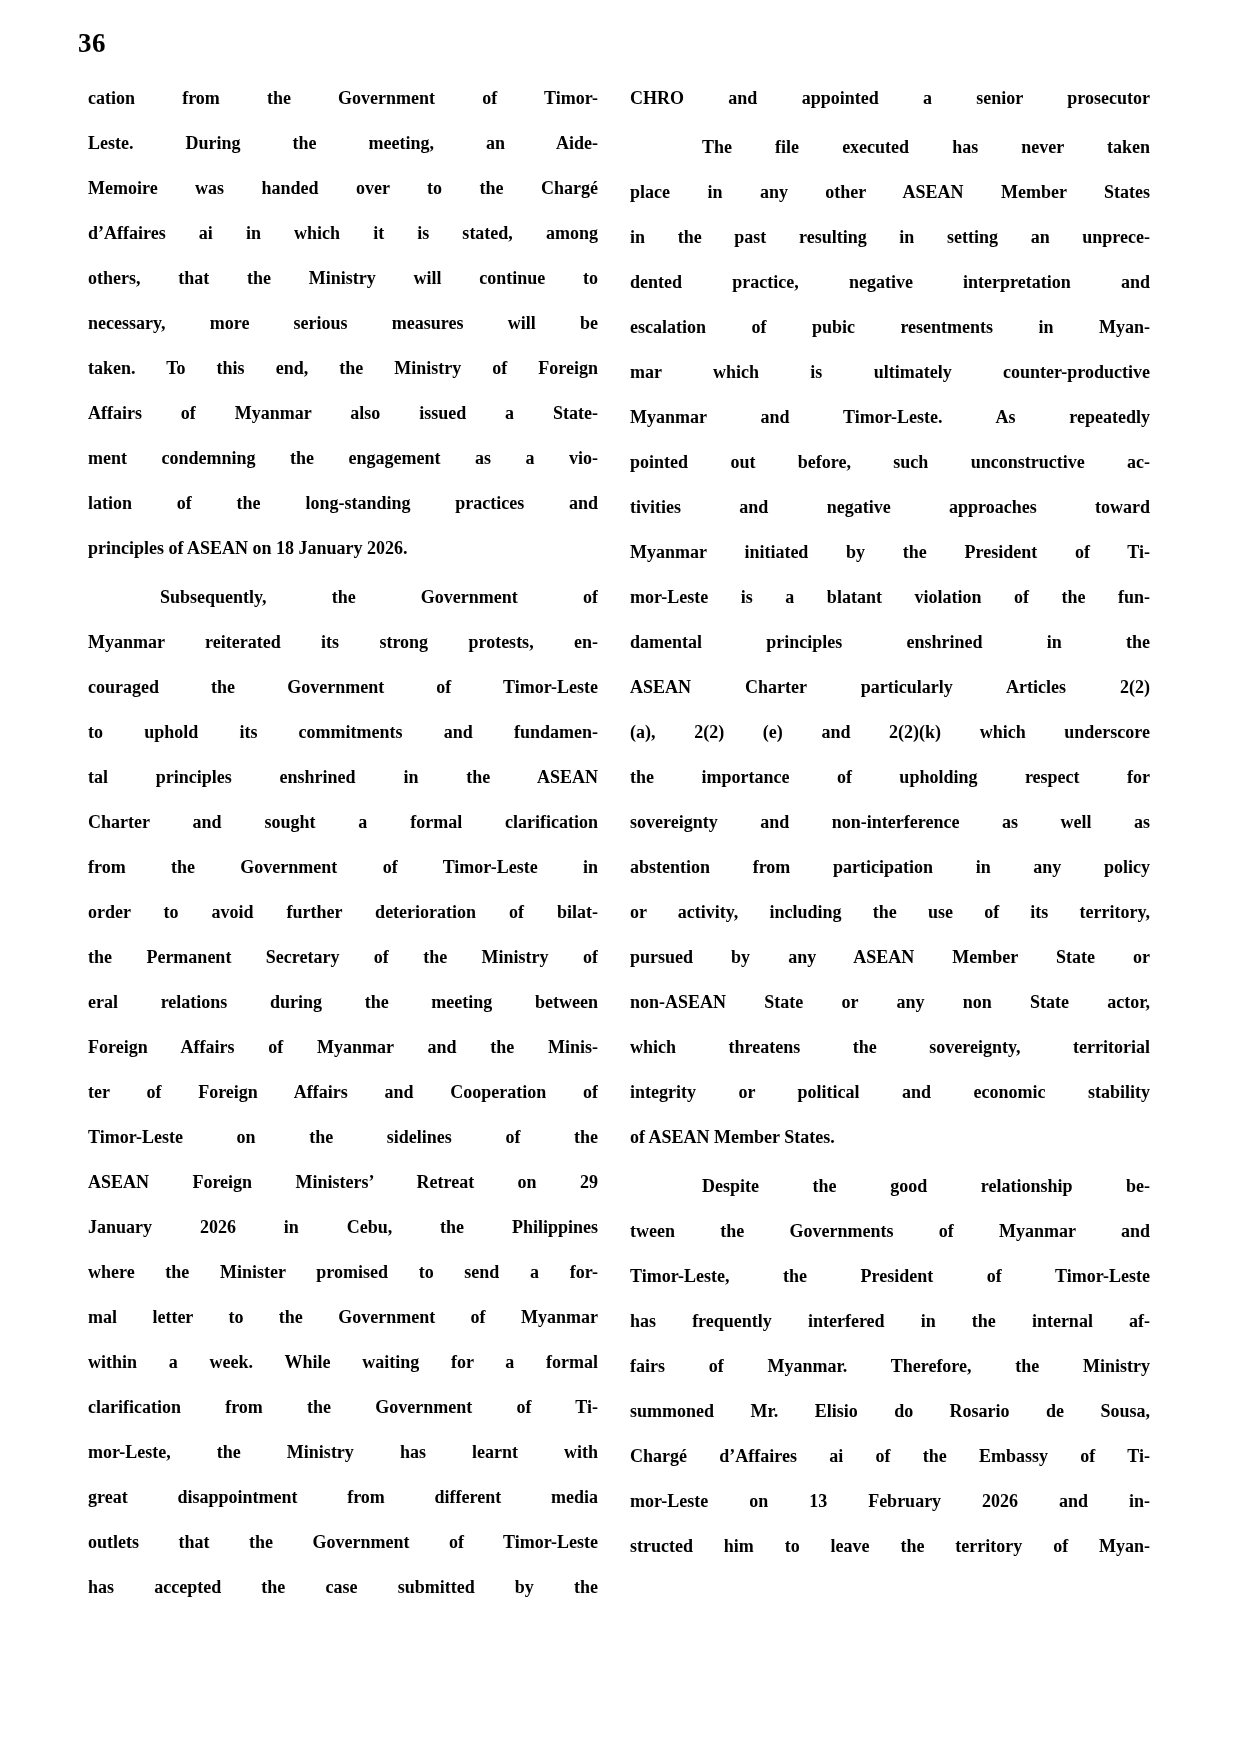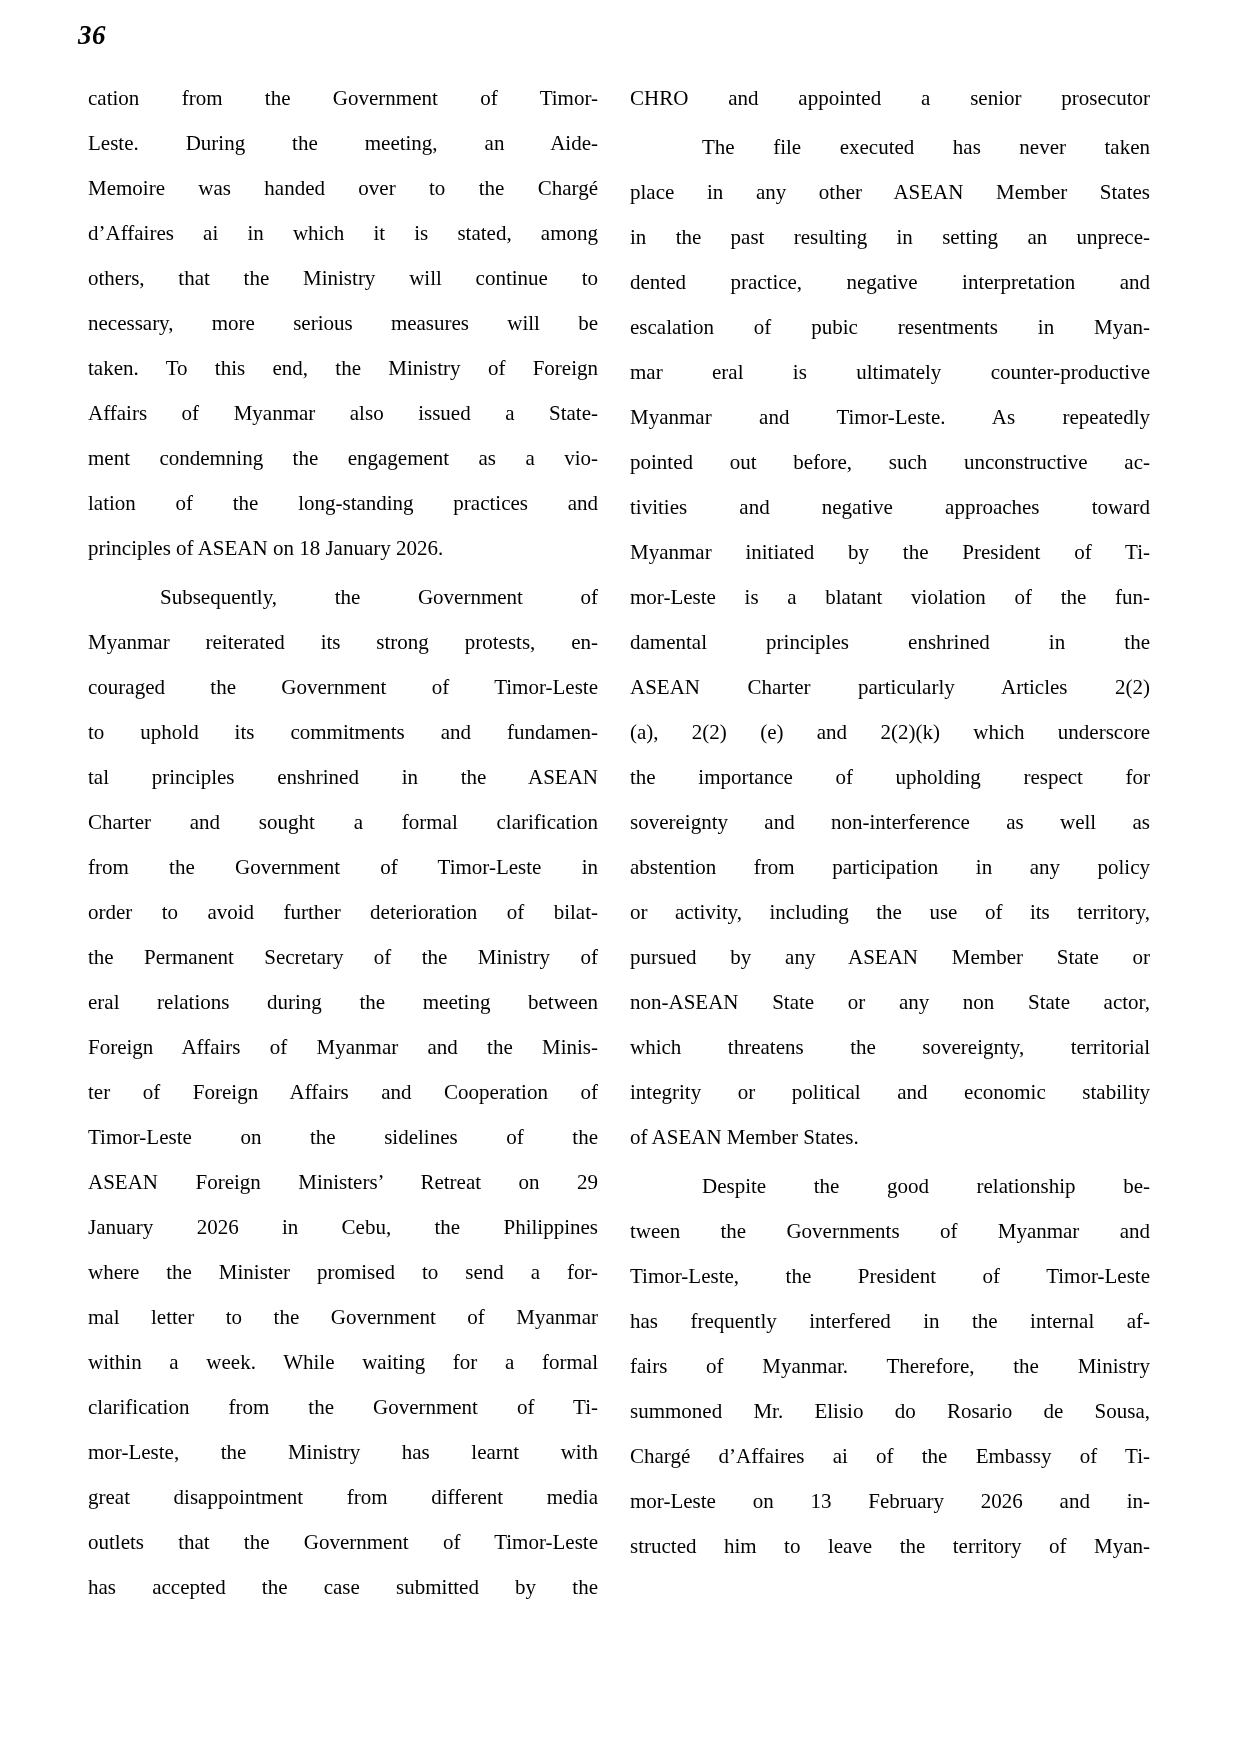--- a/index.html
+++ b/index.html
@@ -12,37 +12,37 @@
     width: 1241px;
     height: 1755px;
     background: #ffffff;
     font-family: "Liberation Serif", "DejaVu Serif", serif;
     color: #000000;
     overflow: hidden;
   }
   .page-number {
     position: absolute;
     left: 78px;
-    top: 20px;
+    top: 28px;
     font-size: 27px;
     font-weight: bold;
     letter-spacing: 0.5px;
-    font-style: italic;
   }
   .columns {
     position: absolute;
     left: 88px;
     top: 76px;
     width: 1062px;
     display: flex;
     gap: 32px;
   }
   .column {
-    font-size: 21px;
+    font-size: 18px;
     line-height: 45px;
+    font-weight: bold;
   }
   .column.left  { width: 510px; }
   .column.right { width: 520px; }
   .para + .para { margin-top: 4px; }
   .line {
     text-align: justify;
     text-align-last: justify;
     max-height: 45px;
     overflow: hidden;
     white-space: normal;
@@ -99,21 +99,21 @@
     <div class="column right">
         <div class="para">
           <div class="line">CHRO and appointed a senior prosecutor</div>
         </div>
         <div class="para">
           <div class="line first">The file executed has never taken</div>
           <div class="line">place in any other ASEAN Member States</div>
           <div class="line">in the past resulting in setting an unprece-</div>
           <div class="line">dented practice, negative interpretation and</div>
           <div class="line">escalation of pubic resentments in Myan-</div>
-          <div class="line">mar eral is ultimately counter-productive</div>
+          <div class="line">mar which is ultimately counter-productive</div>
           <div class="line">Myanmar and Timor-Leste. As repeatedly</div>
           <div class="line">pointed out before, such unconstructive ac-</div>
           <div class="line">tivities and negative approaches toward</div>
           <div class="line">Myanmar initiated by the President of Ti-</div>
           <div class="line">mor-Leste is a blatant violation of the fun-</div>
           <div class="line">damental principles enshrined in the</div>
           <div class="line">ASEAN Charter particularly Articles 2(2)</div>
           <div class="line">(a), 2(2) (e) and 2(2)(k) which underscore</div>
           <div class="line">the importance of upholding respect for</div>
           <div class="line">sovereignty and non-interference as well as</div>

